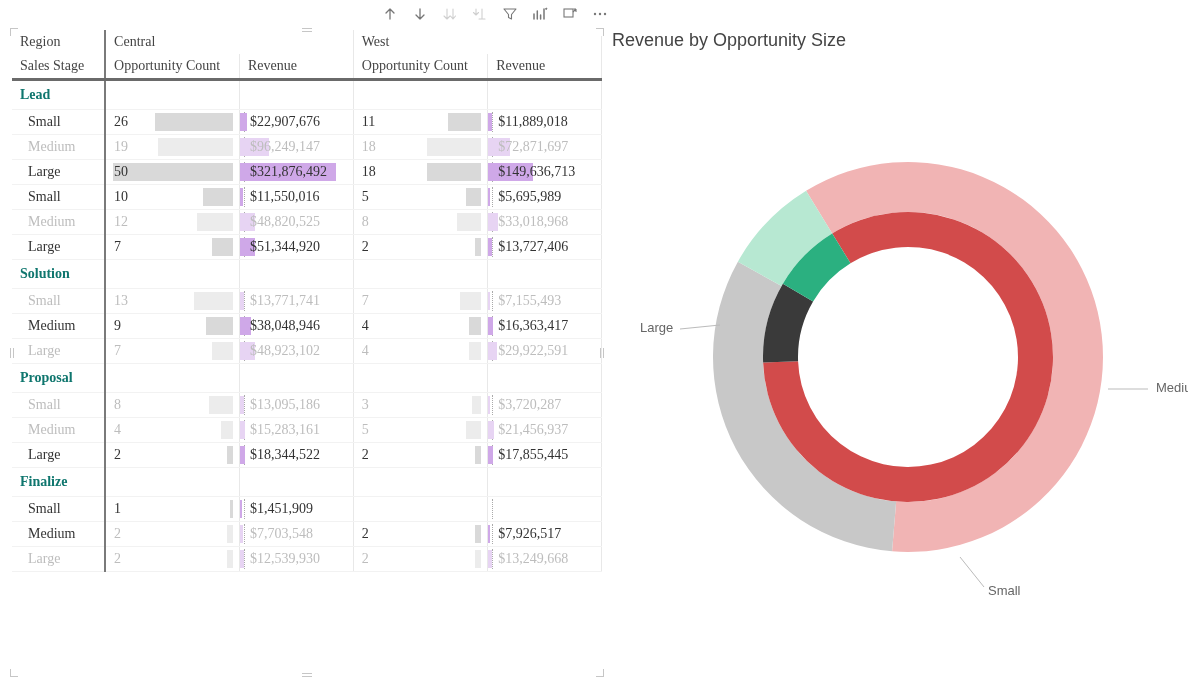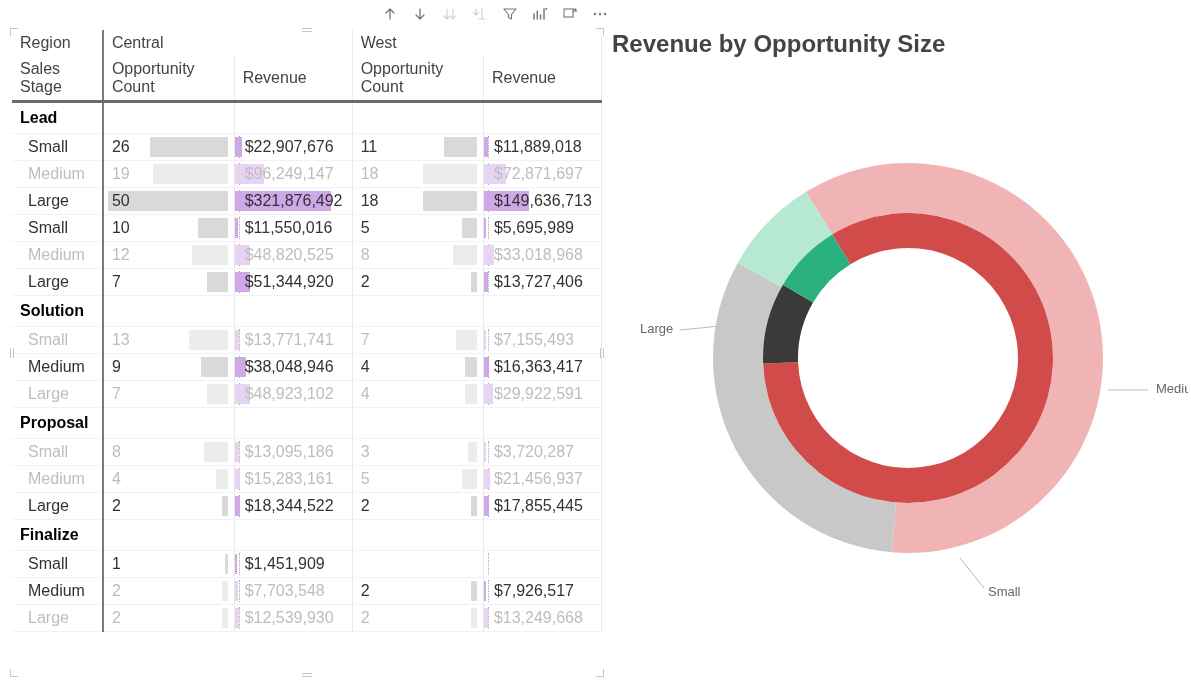--- a/index.html
+++ b/index.html
@@ -19,48 +19,48 @@
     .corner.tr { top: -2px; right: -2px; border-left: none; border-bottom: none; }
     .corner.bl { bottom: -2px; left: -2px; border-right: none; border-top: none; }
     .corner.br { bottom: -2px; right: -2px; border-left: none; border-top: none; }
     .mid-handle { position: absolute; width: 4px; height: 10px; border-left: 1px solid #c6c6c6; border-right: 1px solid #c6c6c6; }
     .mid-handle.l { left: -2px; top: 50%; margin-top: -5px; }
     .mid-handle.r { right: -2px; top: 50%; margin-top: -5px; }
     .mid-handle-h { position: absolute; height: 4px; width: 10px; border-top: 1px solid #c6c6c6; border-bottom: 1px solid #c6c6c6; left: 50%; margin-left: -5px; }
     .mid-handle-h.t { top: -2px; }
     .mid-handle-h.b { bottom: -2px; }
 
-    table.matrix { border-collapse: collapse; width: 100%; font-size: 16px; }
+    table.matrix { border-collapse: collapse; width: 100%; font-size: 14px; font-family: Liberation Serif, serif; }
     table.matrix th, table.matrix td { text-align: left; padding: 4px 8px 4px 8px; font-weight: 400; border-right: 1px solid #e8e8e8; }
     table.matrix thead th { color: #444; }
     table.matrix tbody td { border-bottom: 1px solid #f2f2f2; }
     .col-rowhdr { width: 90px; }
     .col-oc { width: 130px; }
     .col-rev { width: 110px; }
     .hdr-row1 th { padding-top: 6px; padding-bottom: 4px; }
     .hdr-row2 th { padding-bottom: 6px; }
     .hdr-divider { border-bottom: 3px solid #6a6a6a; }
     .rowhdr-divider { border-right: 2px solid #7a7a7a !important; }
 
-    tr.group td { font-weight: 700; color: #000000; padding-top: 6px; padding-bottom: 6px; margin-top: 12px; }
+    tr.group td { font-weight: 700; color: #0f766e; padding-top: 6px; padding-bottom: 6px; margin-top: 12px; }
     tr.group td.hdr-cell { }
     tr.data td.label { padding-left: 16px; }
     tr.dim td { color: #bdbdbd; }
 
     td.num { text-align: right; position: relative; padding-right: 10px; }
     .bar-oc { position: absolute; right: 6px; top: 3px; bottom: 3px; background: #d9d9d9; }
     .bar-rev { position: absolute; left: 0px; top: 3px; bottom: 3px; background: #cfa8e8; }
     .rev-cell { position: relative; padding-left: 10px !important; text-align: left !important; }
     .rev-cell .txt { position: relative; z-index: 2; }
     .rev-cell .tick { position: absolute; left: 4px; top: 2px; bottom: 2px; border-left: 1px dotted #aaa; }
     .num .txt { position: relative; z-index: 2; }
 
     
     .chart-wrap { position: absolute; top: 30px; left: 608px; width: 580px; height: 640px; }
-    .chart-title { font-size: 24px; color: #444; font-weight: 700; padding-left: 4px; }
+    .chart-title { font-size: 18px; color: #444; font-weight: 400; margin-bottom: 6px; padding-left: 4px; }
     .donut-stage { position: relative; width: 580px; height: 590px; }
     svg.donut { display: block; }
     .legend-label { fill: #666; font-size: 13px; }
     .legend-line { stroke: #bbb; stroke-width: 1; fill: none; }
   </style>
 </head>
 <body>
 
 <div class="stage">
 

